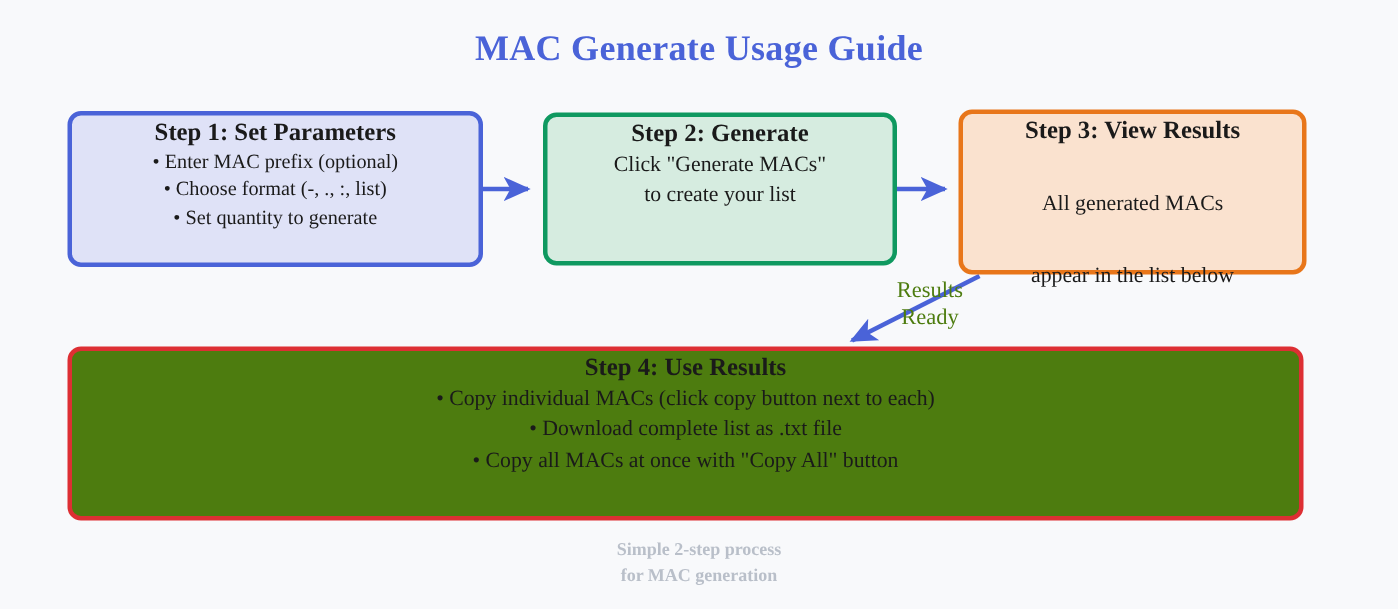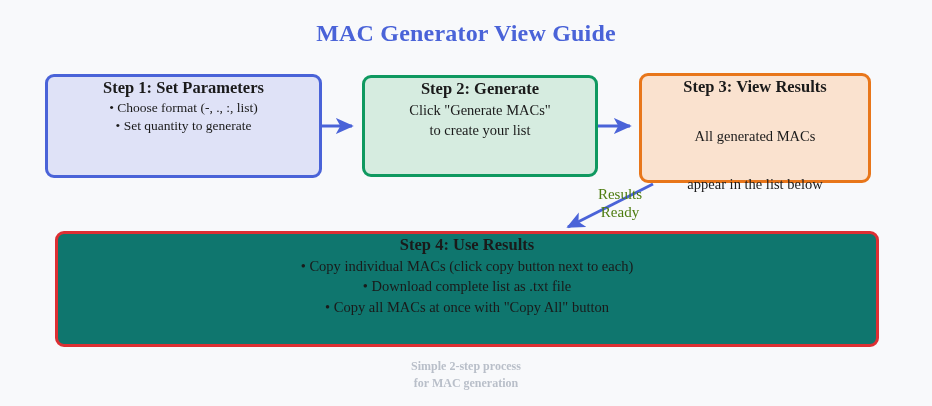--- a/index.html
+++ b/index.html
@@ -89,22 +89,21 @@
     border: 3.5px solid #e8761a;
     background: #fae2cf;
     gap: 28px;
   }
   #node-step4 {
     left: 45px;
     top: 231px;
     width: 824px;
     height: 116px;
     border: 3.5px solid #dd2f33;
-    background: #0f766e;
-    margin-left: 10px;
+    background: #4d7c0f;
   }
 
   .edge-label {
     position: absolute;
     font-size: 15px;
     color: #4d7c0f;
     text-align: center;
     line-height: 1.22;
     white-space: nowrap;
   }
@@ -124,35 +123,36 @@
     font-weight: bold;
     color: #b9bfc9;
     line-height: 1.45;
   }
 </style>
 </head>
 <body>
 
 <div id="canvas">
 
-  <div class="page-title">MAC Generator View Guide</div>
+  <div class="page-title">MAC Generate Usage Guide</div>
 
   <svg id="arrow-layer" viewBox="0 0 932 406" width="932" height="406">
     <defs>
       <marker id="ah" markerWidth="7" markerHeight="7" refX="5.4" refY="3" orient="auto" markerUnits="strokeWidth">
         <path d="M0,0.3 L6,3 L0,5.7 L1.5,3 Z" fill="#4a63d8"></path>
       </marker>
     </defs>
     <path d="M322,126 L352,126" stroke="#4a63d8" stroke-width="3" fill="none" marker-end="url(#ah)"></path>
     <path d="M592,126 L630,126" stroke="#4a63d8" stroke-width="3" fill="none" marker-end="url(#ah)"></path>
     <path d="M653,184 L568,227" stroke="#4a63d8" stroke-width="3" fill="none" marker-end="url(#ah)"></path>
   </svg>
 
   <div class="node" id="node-step1">
     <div class="node-title">Step 1: Set Parameters</div>
+    <div class="node-line">• Enter MAC prefix (optional)</div>
     <div class="node-line">• Choose format (-, ., :, list)</div>
     <div class="node-line">• Set quantity to generate</div>
   </div>
 
   <div class="node" id="node-step2">
     <div class="node-title">Step 2: Generate</div>
     <div class="node-line big">Click "Generate MACs"</div>
     <div class="node-line big">to create your list</div>
   </div>
 

